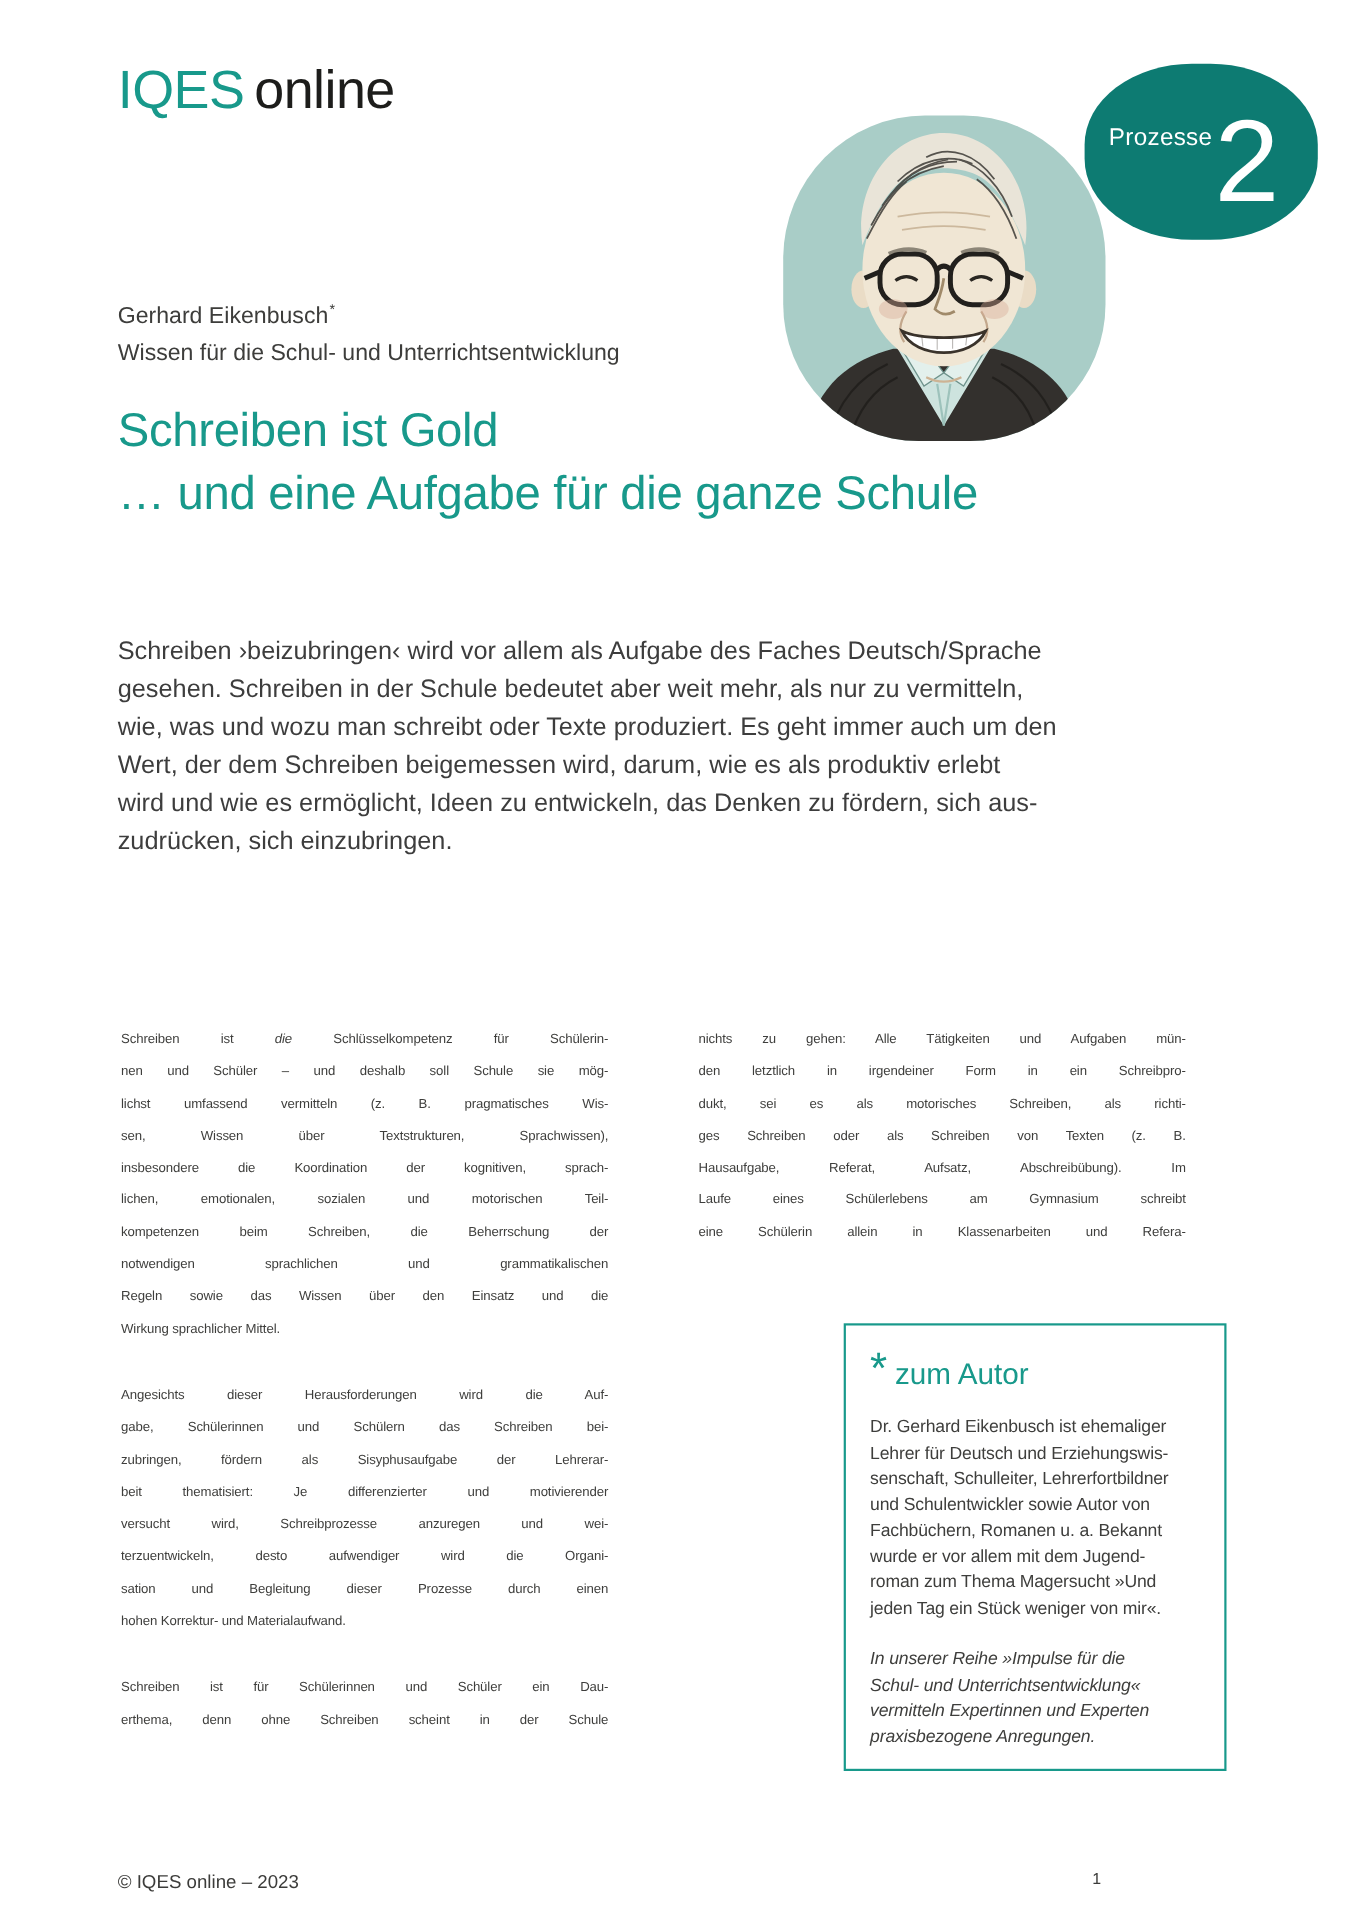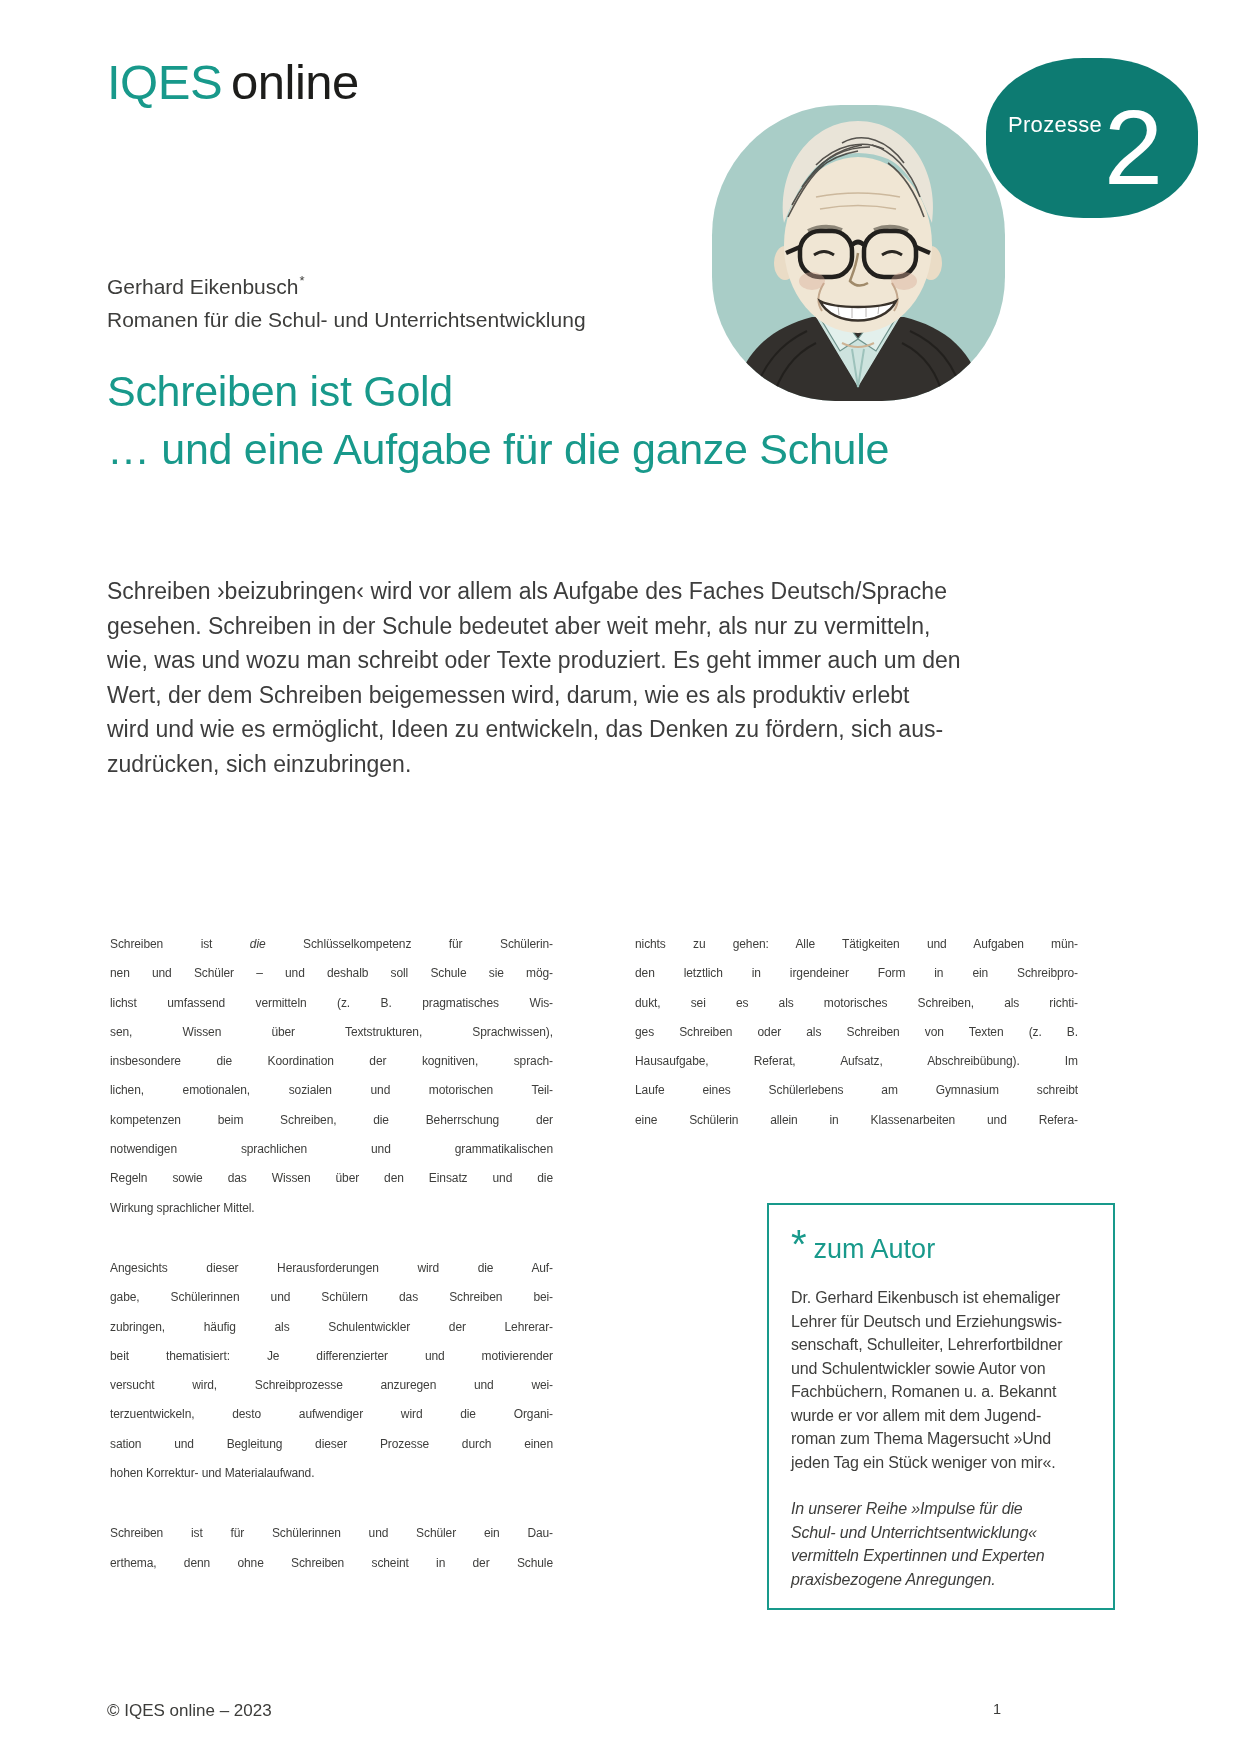--- a/index.html
+++ b/index.html
@@ -163,21 +163,21 @@
     </svg>
   </div>
 
   <div class="badge">
     <span class="badge-label">Prozesse</span>
     <span class="badge-number">2</span>
   </div>
 
   <div class="author-block">
     <div><span>Gerhard Eikenbusch</span><sup>*</sup></div>
-    <div>Romanen für die Schul- und Unterrichtsentwicklung</div>
+    <div>Wissen für die Schul- und Unterrichtsentwicklung</div>
   </div>
 
   <h1 class="title">
     <span>Schreiben ist Gold</span>
     <span>… und eine Aufgabe für die ganze Schule</span>
   </h1>
 
   <p class="lead">Schreiben ›beizubringen‹ wird vor allem als Aufgabe des Faches Deutsch/Sprache
 gesehen. Schreiben in der Schule bedeutet aber weit mehr, als nur zu vermitteln,
 wie, was und wozu man schreibt oder Texte produziert. Es geht immer auch um den
@@ -195,21 +195,21 @@
           <div class="jline">insbesondere die Koordination der kognitiven, sprach-</div>
           <div class="jline">lichen, emotionalen, sozialen und motorischen Teil-</div>
           <div class="jline">kompetenzen beim Schreiben, die Beherrschung der</div>
           <div class="jline">notwendigen sprachlichen und grammatikalischen</div>
           <div class="jline">Regeln sowie das Wissen über den Einsatz und die</div>
           <div class="jline lastline">Wirkung sprachlicher Mittel.</div>
         </div>
         <div class="para">
           <div class="jline">Angesichts dieser Herausforderungen wird die Auf-</div>
           <div class="jline">gabe, Schülerinnen und Schülern das Schreiben bei-</div>
-          <div class="jline">zubringen, häufig als Schulentwickler der Lehrerar-</div>
+          <div class="jline">zubringen, fördern als Sisyphusaufgabe der Lehrerar-</div>
           <div class="jline">beit thematisiert: Je differenzierter und motivierender</div>
           <div class="jline">versucht wird, Schreibprozesse anzuregen und wei-</div>
           <div class="jline">terzuentwickeln, desto aufwendiger wird die Organi-</div>
           <div class="jline">sation und Begleitung dieser Prozesse durch einen</div>
           <div class="jline lastline">hohen Korrektur- und Materialaufwand.</div>
         </div>
         <div class="para">
           <div class="jline">Schreiben ist für Schülerinnen und Schüler ein Dau-</div>
           <div class="jline">erthema, denn ohne Schreiben scheint in der Schule</div>
         </div>

